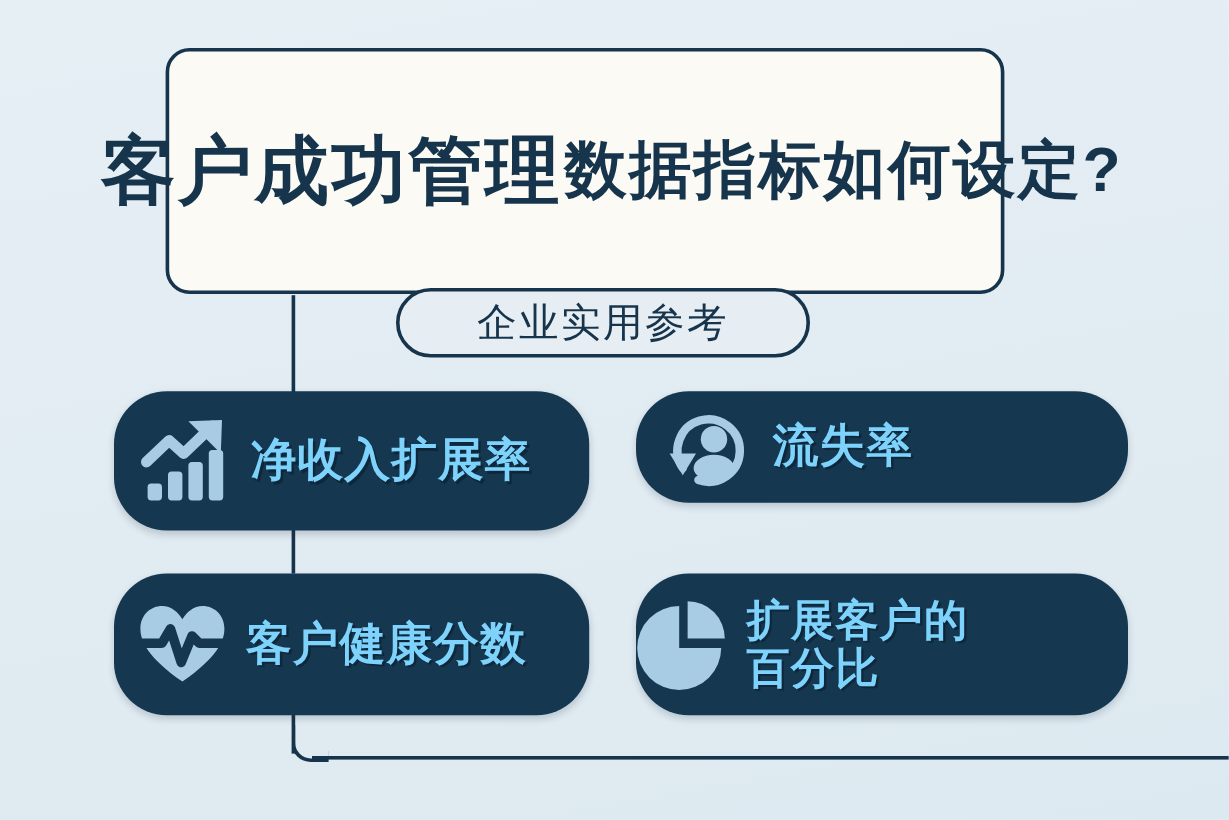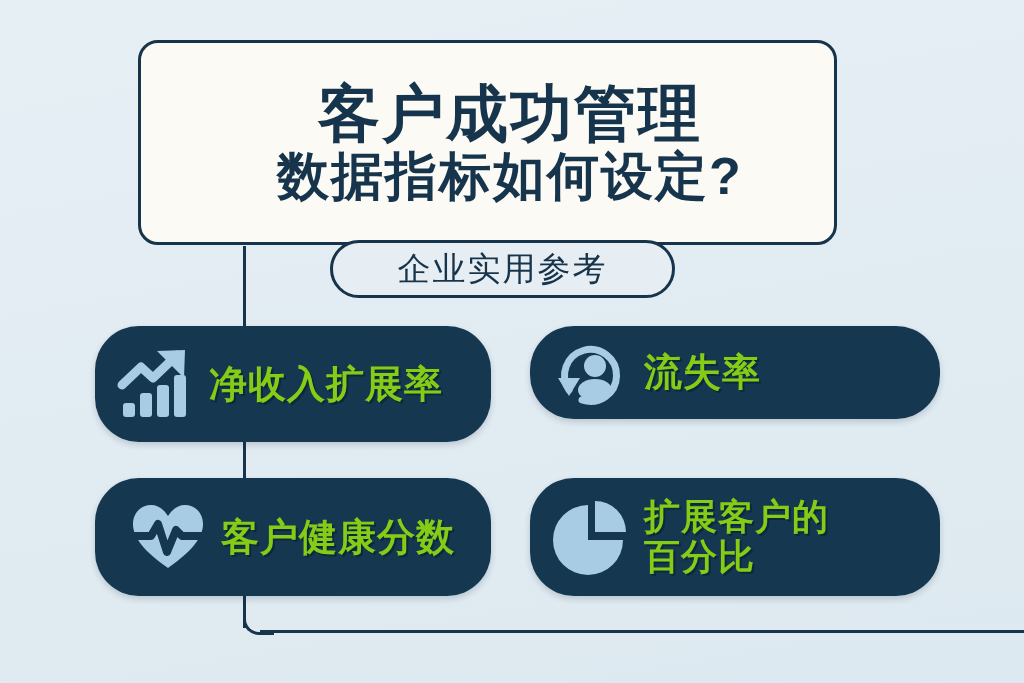--- a/index.html
+++ b/index.html
@@ -67,21 +67,21 @@
     position: absolute;
     left: 138px;
     top: 40px;
     width: 699px;
     height: 205px;
     box-sizing: border-box;
     background: #fbfaf5;
     border: 3px solid #16344b;
     border-radius: 20px;
     display: flex;
-    flex-direction: column;
+    flex-direction: row;
     align-items: center;
     justify-content: center;
     gap: 2px;
     padding-left: 45px;
   }
   .title-line {
     color: #16344b;
     font-weight: bold;
     letter-spacing: 2px;
     line-height: 1.06;
@@ -121,33 +121,33 @@
     box-sizing: border-box;
     background: #153750;
     border-radius: 44px;
     display: flex;
     align-items: center;
     z-index: 2;
     box-shadow: 0 3px 6px rgba(16,40,60,0.18);
   }
   #card-nrr    { left: 95px;  top: 326px; width: 396px; height: 116px; padding-left: 22px; }
   #card-churn  { left: 530px; top: 326px; width: 410px; height: 93px; padding-left: 22px; }
-  #card-health { left: 95px;  top: 478px; width: 396px; height: 118px; padding-left: 34px; }
-  #card-expand { left: 530px; top: 478px; width: 410px; height: 118px; padding-left: 22px; }
+  #card-health { left: 95px;  top: 478px; width: 396px; height: 118px; padding-left: 18px; }
+  #card-expand { left: 530px; top: 478px; width: 410px; height: 118px; }
 
   .card-icon {
     flex: 0 0 auto;
     width: 78px;
     height: 78px;
     display: flex;
     align-items: center;
     justify-content: center;
   }
   .card-label {
-    color: #84cc16;
+    color: #7dd3fc;
     font-size: 38px;
     font-weight: bold;
     letter-spacing: 1px;
     line-height: 1.12;
     margin-left: 14px;
     text-shadow: 2px 2px 0 rgba(10,28,42,0.55);
     white-space: pre-line;
   }
   #label-expand { font-size: 36px; }
 </style>

